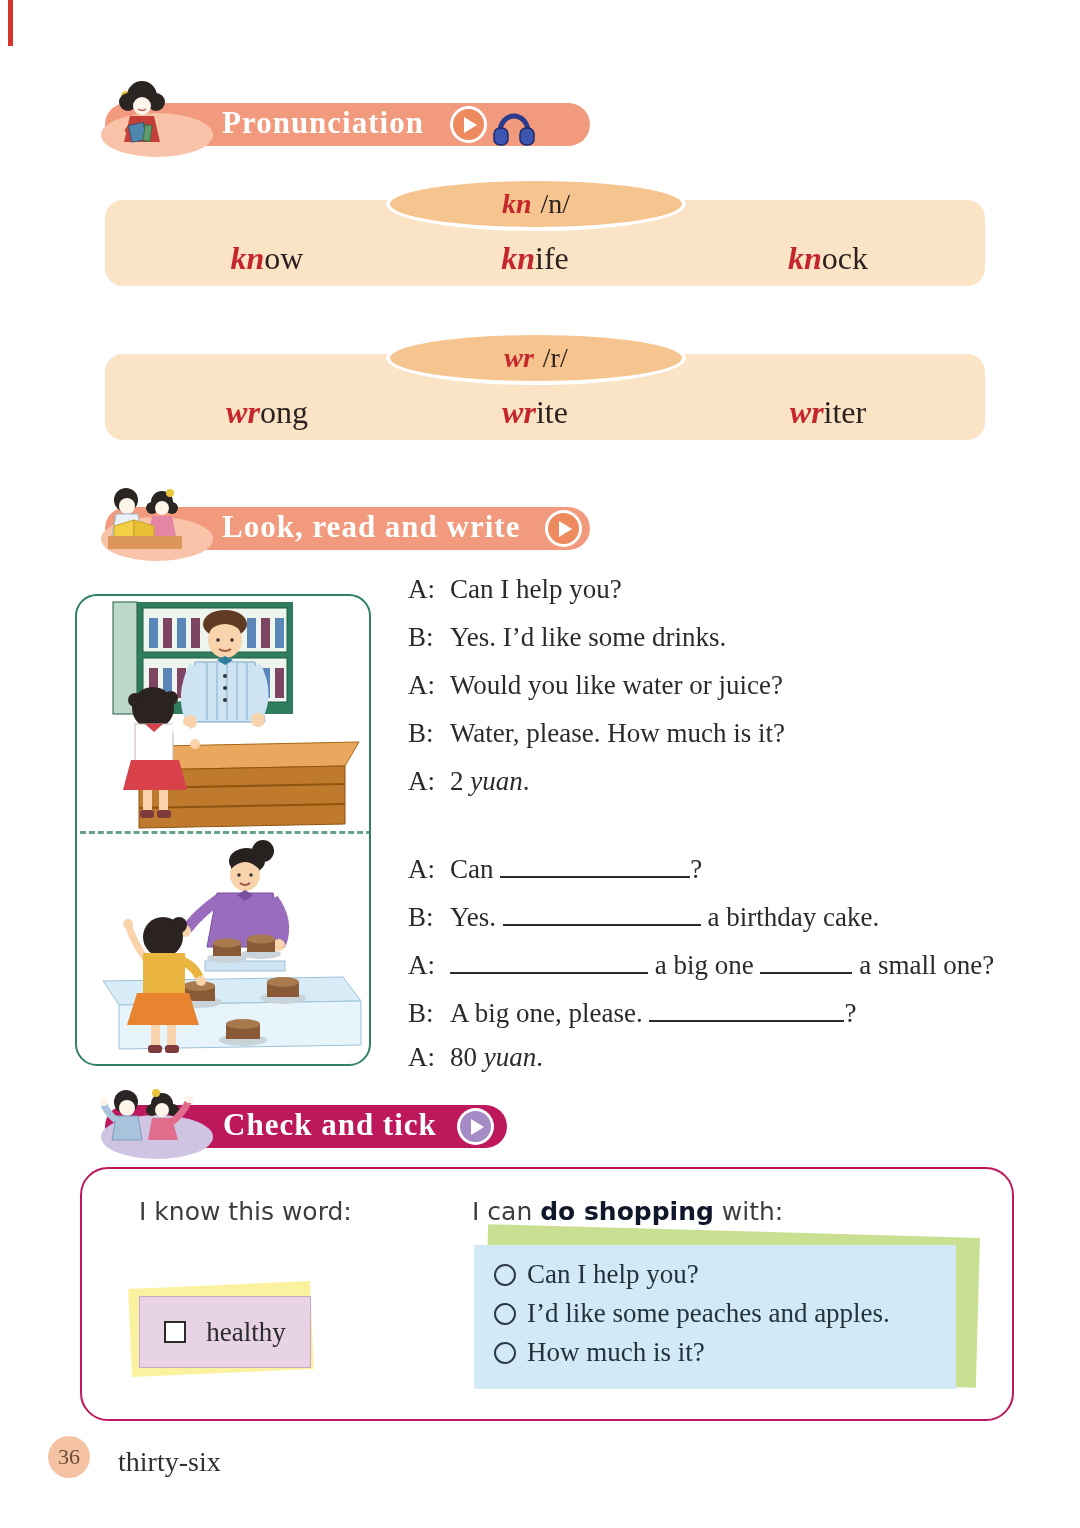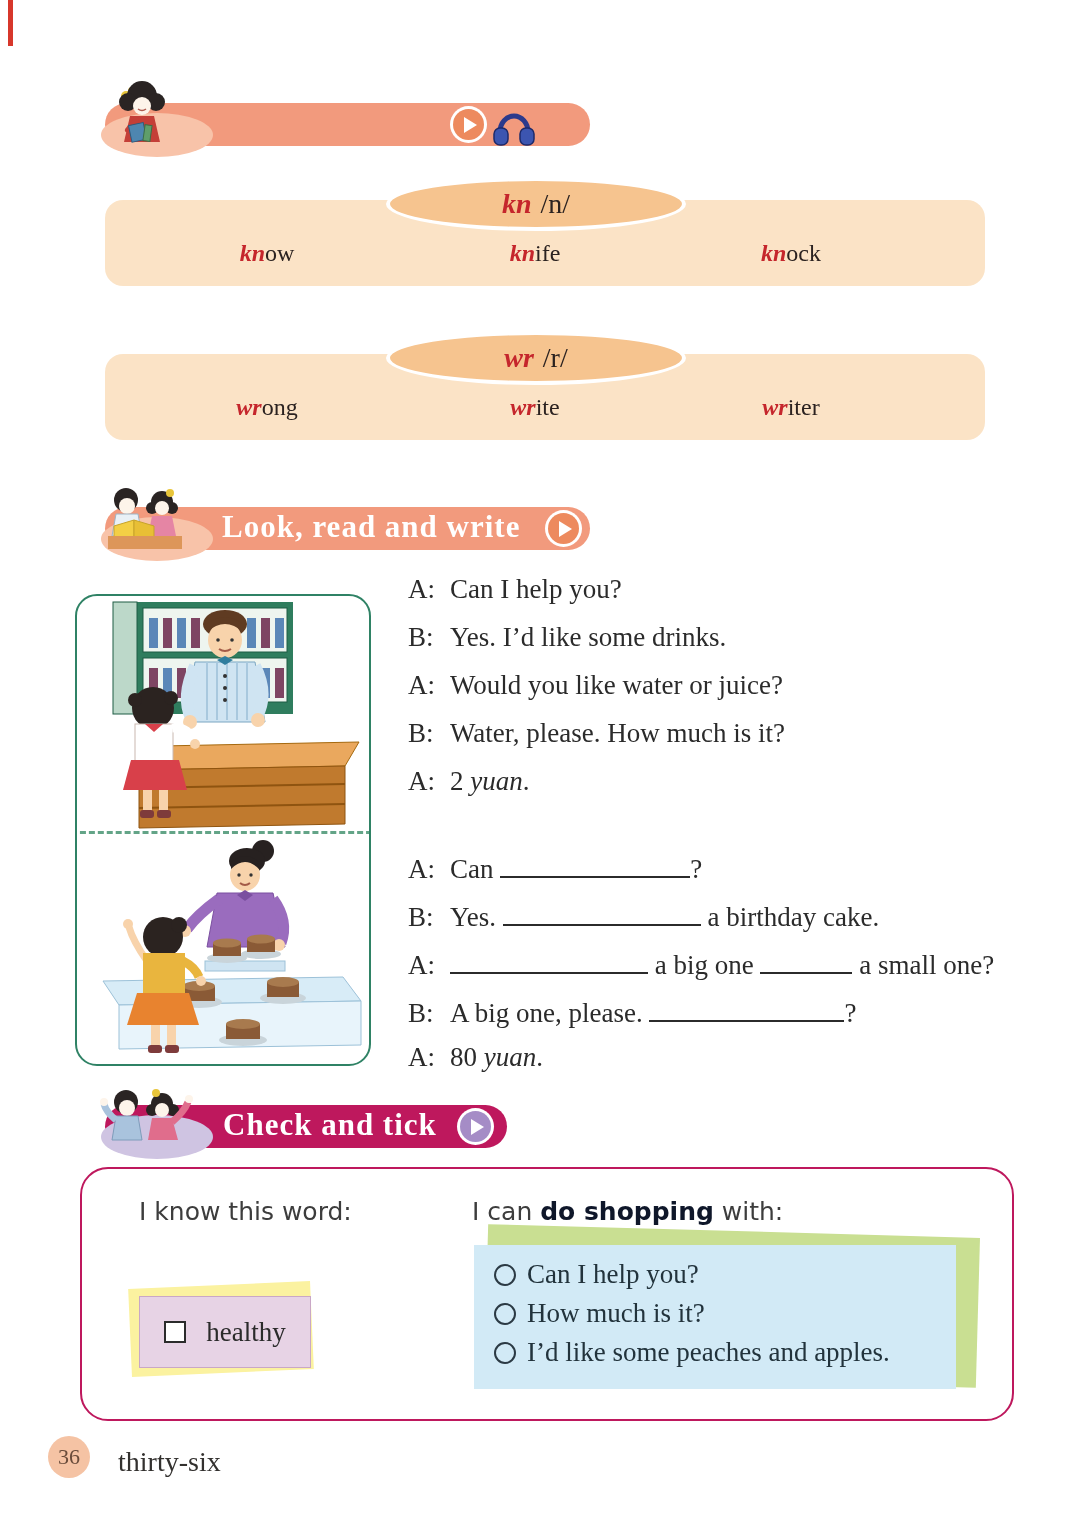--- a/index.html
+++ b/index.html
@@ -27,24 +27,24 @@
   .mascot{position:absolute;}
 
   
   .pron-box{position:absolute;left:105px;width:880px;height:86px;background:#fbe3c6;border-radius:18px;}
   .pron-ellipse{position:absolute;left:386px;width:292px;height:46px;background:#f6c48f;
                 border:4px solid #ffffff;border-radius:50%;display:flex;align-items:center;
                 justify-content:center;font-size:28px;white-space:pre;}
   .red-bi{color:#c5262c;font-weight:bold;font-style:italic;}
   .phon{margin-left:9px;color:#2b2220;}
   .words-row{position:absolute;left:105px;width:880px;height:42px;}
-  .words-row .word{position:absolute;top:0;transform:translateX(-50%);font-size:24px;white-space:nowrap;color:#2b2220;}
+  .words-row .word{position:absolute;top:0;transform:translateX(-50%);font-size:32px;white-space:nowrap;color:#2b2220;}
   .words-row .word:nth-child(1){left:162px;}
   .words-row .word:nth-child(2){left:430px;}
-  .words-row .word:nth-child(3){left:686px;}
+  .words-row .word:nth-child(3){left:723px;}
   .word .wp{color:#c5262c;font-style:italic;font-weight:bold;}
 
   
   .illus-box{position:absolute;left:75px;top:594px;width:292px;height:468px;background:#ffffff;
              border:2px solid #2f8265;border-radius:22px;overflow:hidden;}
   .illus-divider{position:absolute;left:-6px;top:235px;width:310px;border-top:3px dashed #63a487;}
   .scene{position:absolute;left:0;}
 
   
   .dialogue{position:absolute;left:408px;width:650px;font-size:27px;}
@@ -77,20 +77,21 @@
 </style>
 </head>
 <body>
 
 <div class="page">
 
   <div class="corner-mark"></div>
 
   <div class="banner salmon" style="left:105px;top:103px;width:485px;">
     <div class="bump"></div>
+    <span class="banner-title" style="left:117px;">Pronunciation</span>
     <span class="play" style="left:345px;">
         <span class="tri"></span>
       </span>
   </div>
 
   <svg class="mascot" style="left:106px;top:80px;" width="74" height="68" viewBox="0 0 74 68">
     <circle cx="20" cy="16" r="5" fill="#e8c53a"></circle>
     <circle cx="26" cy="11" r="4" fill="#e8c53a"></circle>
     <circle cx="36" cy="16" r="15" fill="#2a2423"></circle>
     <circle cx="22" cy="22" r="9" fill="#2a2423"></circle>
@@ -320,25 +321,25 @@
     </div>
 
     <div class="card-shadow green-shadow"></div>
     <div class="blue-card">
         <div class="tick-item">
           <span class="bullet"></span>
           <span>Can I help you?</span>
         </div>
         <div class="tick-item">
           <span class="bullet"></span>
-          <span>How much is it?</span>
+          <span>I’d like some peaches and apples.</span>
         </div>
         <div class="tick-item">
           <span class="bullet"></span>
-          <span>I’d like some peaches and apples.</span>
+          <span>How much is it?</span>
         </div>
       </div>
   </div>
 
   <div class="page-circle">
     <span>36</span>
   </div>
   <span class="page-word">thirty-six</span>
 
 </div>

